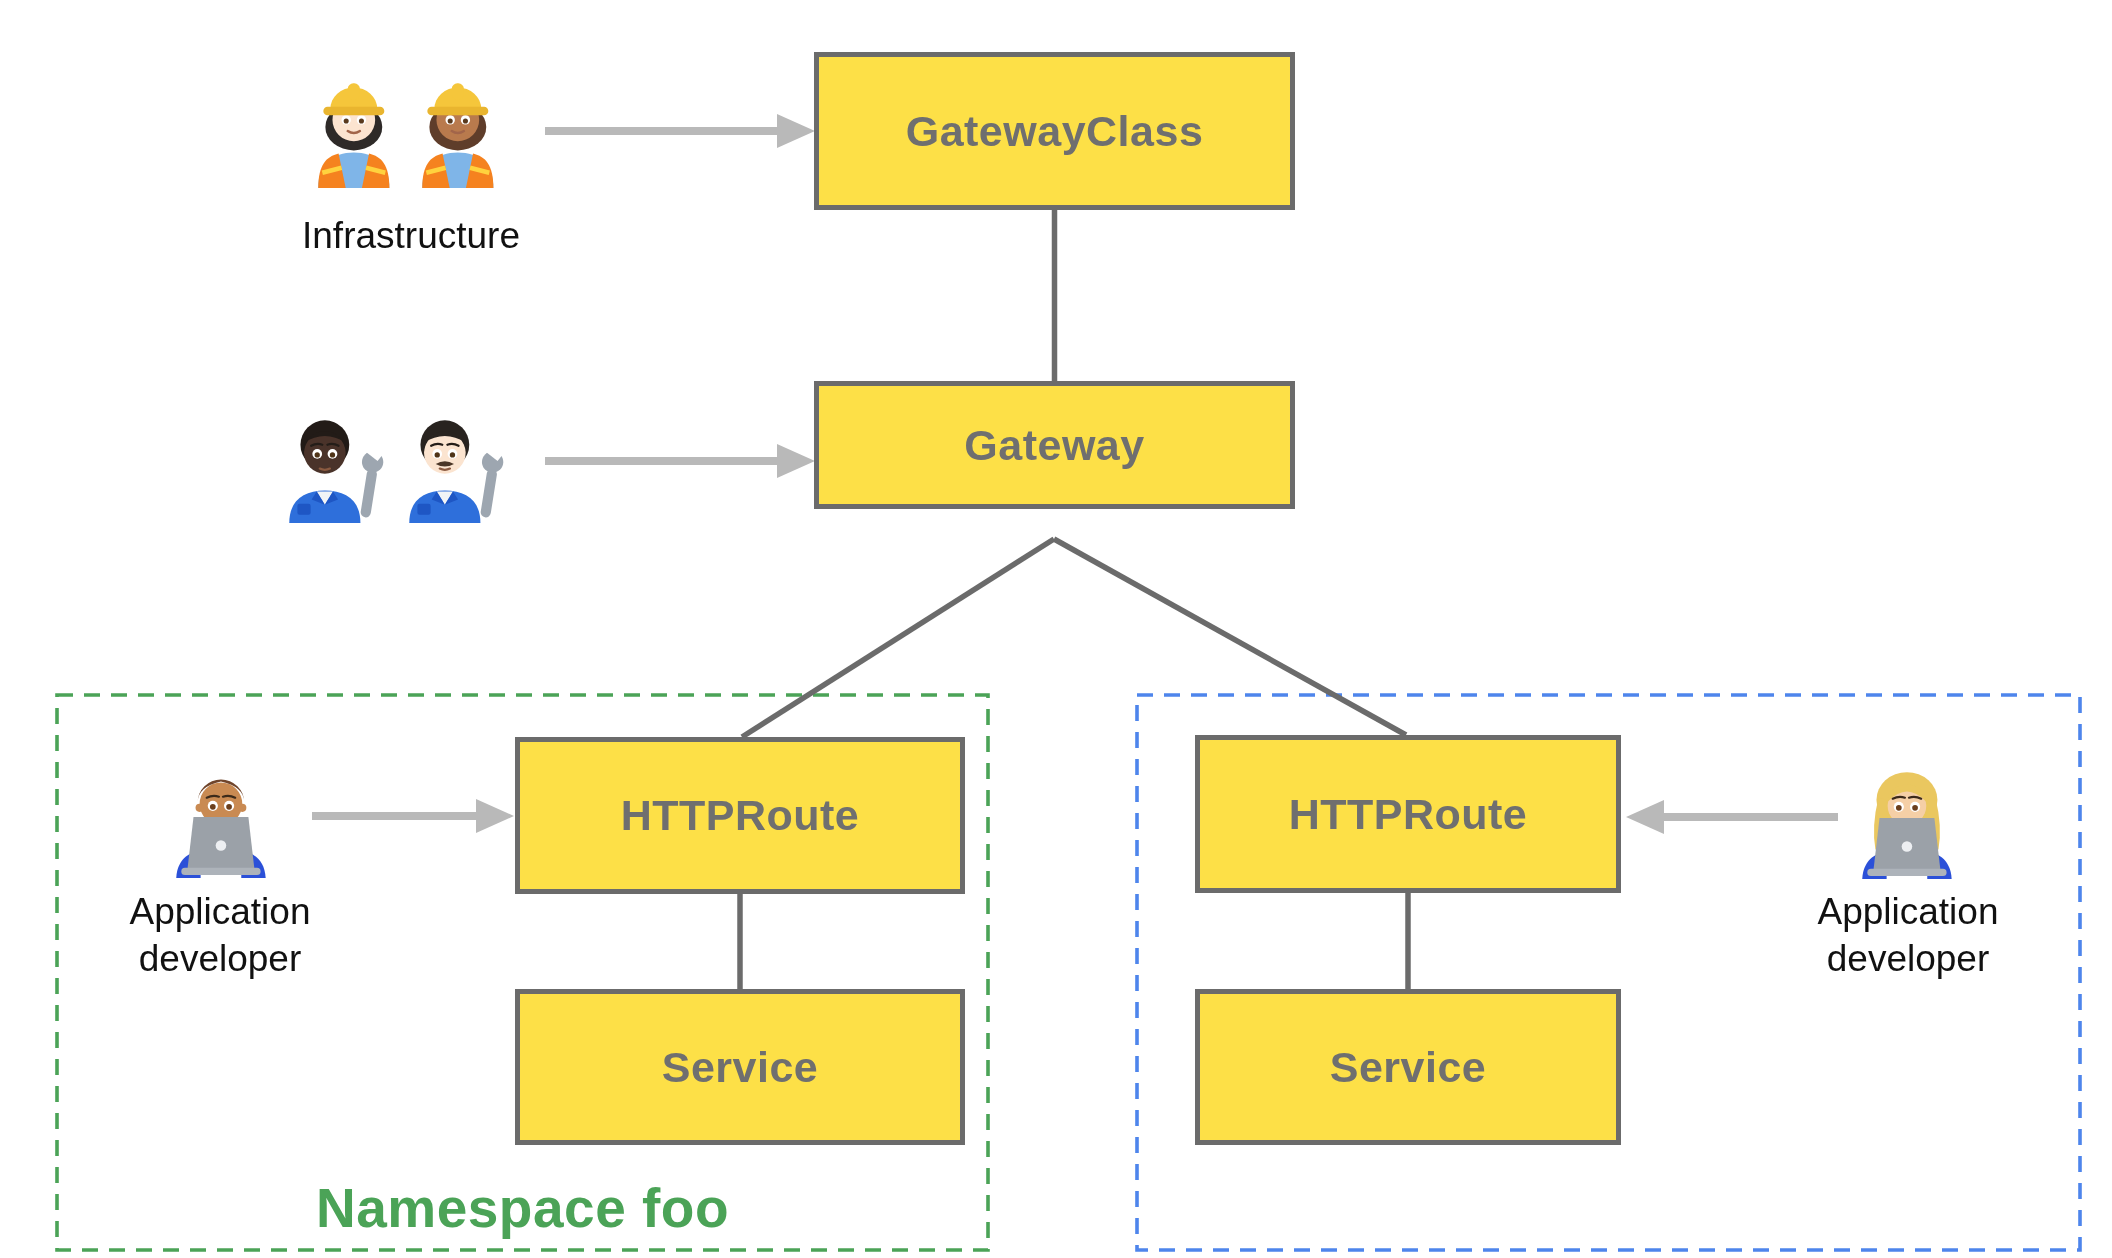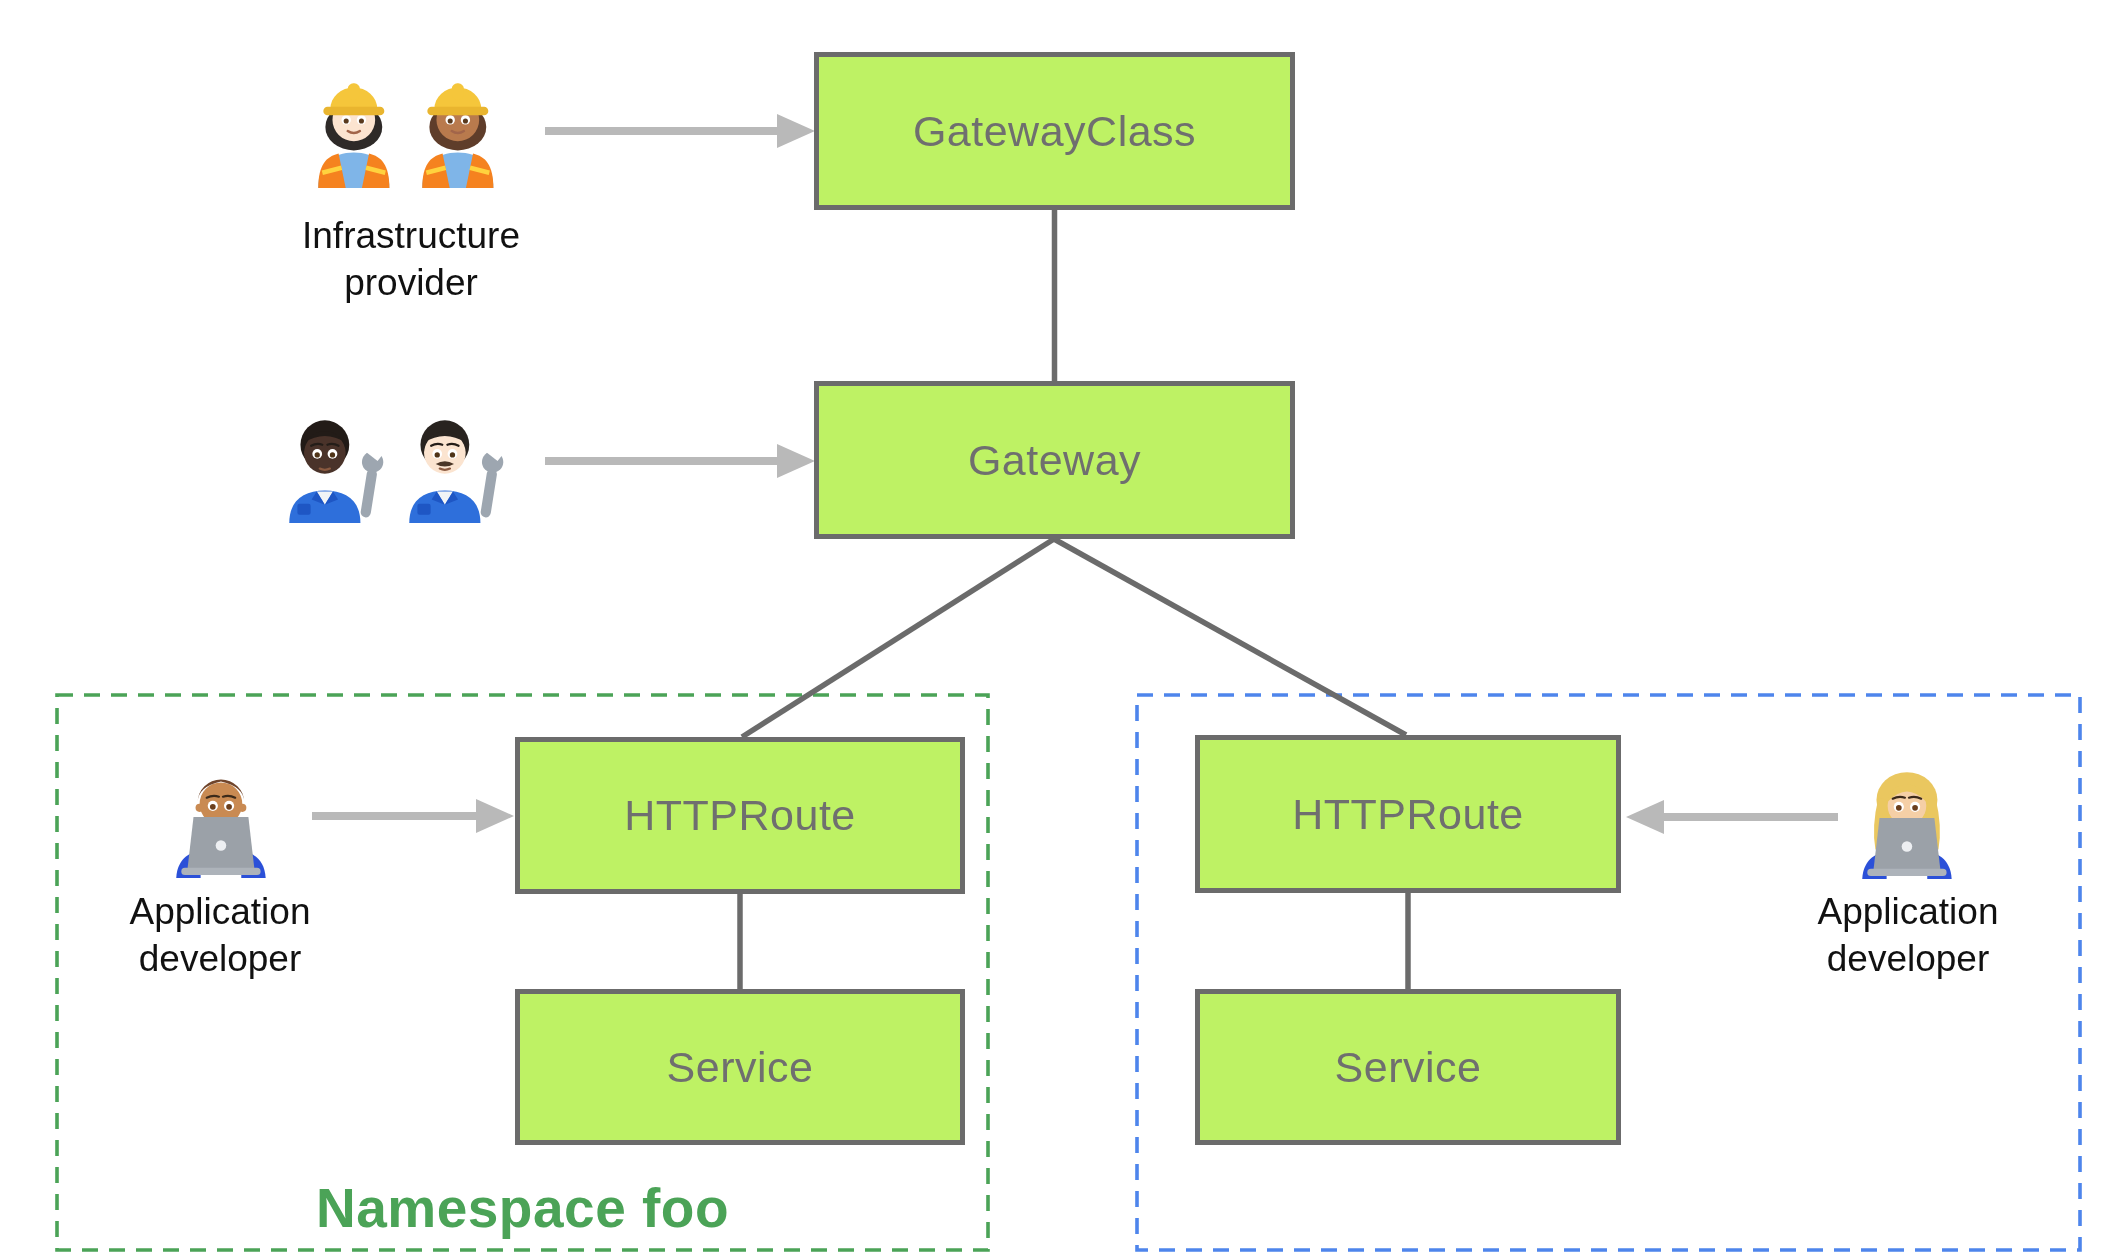--- a/index.html
+++ b/index.html
@@ -8,28 +8,28 @@
     font-family:"Liberation Sans",sans-serif;overflow:hidden;
   }
   .wires{position:absolute;left:0;top:0;width:2112px;height:1258px;z-index:1;}
   .wire{stroke:var(--connector,#6b6b6b);stroke-width:5.5;fill:none;}
   .arrow-shaft{stroke:var(--arrow,#b9b9b9);stroke-width:8;fill:none;}
   .arrow-head{fill:var(--arrow,#b9b9b9);}
   .ns-rect{fill:none;stroke-width:3.6;stroke-dasharray:16 11;}
   .ns-rect.foo{stroke:var(--ns-foo,#4BA357);}
   .ns-rect.bar{stroke:var(--ns-bar,#4E85EC);}
   .node{
-    position:absolute;z-index:2;background:#bef264;
+    position:absolute;z-index:2;background:#fde047;
     border:5.5px solid var(--box-border,#6b6b6b);
     display:flex;align-items:center;justify-content:center;
-    font-weight:normal;font-size:43px;color:var(--box-text,#6f6f6f);
+    font-weight:bold;font-size:43px;color:var(--box-text,#6f6f6f);
     letter-spacing:.5px;box-sizing:border-box;
   }
   .n-gatewayclass{left:814px;top:52px;width:481px;height:158px;}
-  .n-gateway{left:814px;top:381px;width:481px;height:158px;}
+  .n-gateway{left:814px;top:381px;width:481px;height:128px;}
   .n-httproute-foo{left:515px;top:737px;width:450px;height:157px;}
   .n-service-foo{left:515px;top:989px;width:450px;height:156px;}
   .n-httproute-bar{left:1195px;top:735px;width:426px;height:158px;}
   .n-service-bar{left:1195px;top:989px;width:426px;height:156px;}
   .ns-label{
     position:absolute;z-index:2;text-align:center;
     font-weight:bold;font-size:55px;letter-spacing:.5px;
   }
   .ns-label.foo{left:57px;width:931px;top:1176px;color:var(--ns-foo,#4BA357);}
   .ns-label.bar{left:1137px;width:943px;top:1176px;color:var(--ns-bar,#4E85EC);}
@@ -141,21 +141,20 @@
  <path d="M15,122 C15,98 29,87 50,87 C71,87 85,98 85,122 Z" fill="#7FB5E8"></path>
  <path d="M15,122 C15,99 23,91 35,88 L42,122 Z" fill="#F5821F"></path>
  <path d="M85,122 C85,99 77,91 65,88 L58,122 Z" fill="#F5821F"></path>
  <path d="M19,107 l19,-5" stroke="#FFD23E" stroke-width="4.5" fill="none"></path>
  <path d="M81,107 l-19,-5" stroke="#FFD23E" stroke-width="4.5" fill="none"></path>
 </svg>
       </div>
   </div>
   <div class="actor-label al-infra">
     <div>Infrastructure</div>
-    <div>provider</div>
   </div>
 
   <div class="actor ic-cluster">
     <div class="icons">
 <svg viewBox="0 0 116 122" xmlns="http://www.w3.org/2000/svg">
  <circle cx="52" cy="45" r="24" fill="#221B17"></circle>
  <circle cx="52" cy="53" r="20.5" fill="#4A332A"></circle>
  <path d="M31.5,52 A20.5,20.5 0 0 1 72.5,52 L72.5,43 Q52,30 31.5,43 Z" fill="#221B17"></path>
  <circle cx="44.5" cy="54" r="4.8" fill="#fff"></circle>
           <circle cx="59.5" cy="54" r="4.8" fill="#fff"></circle>

